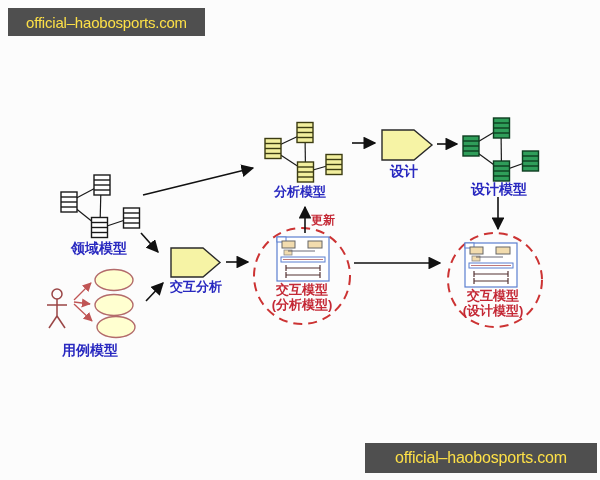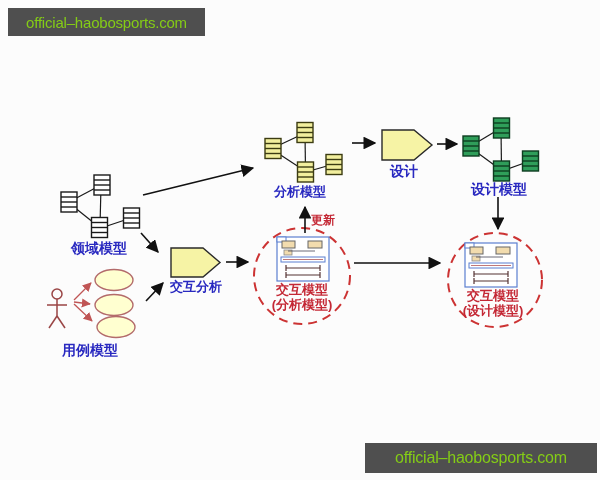--- a/index.html
+++ b/index.html
@@ -8,21 +8,21 @@
     width: 600px;
     height: 480px;
     background: #fcfcfc;
     overflow: hidden;
     font-family: "Liberation Sans", sans-serif;
   }
   .diagram-svg { position: absolute; left: 0; top: 0; }
   .banner {
     position: absolute;
     background: #4f4f4f;
-    color: #84cc16;
+    color: #fde047;
     display: flex;
     align-items: center;
     justify-content: center;
     white-space: nowrap;
     z-index: 5;
   }
   .banner-top  { left: 8px;   top: 8px;   width: 197px; height: 28px; font-size: 15px; letter-spacing: -0.2px; }
   .banner-bottom { left: 365px; top: 443px; width: 232px; height: 30px; font-size: 16px; letter-spacing: -0.2px; }
 
   text { font-family: "Liberation Sans", sans-serif; }

